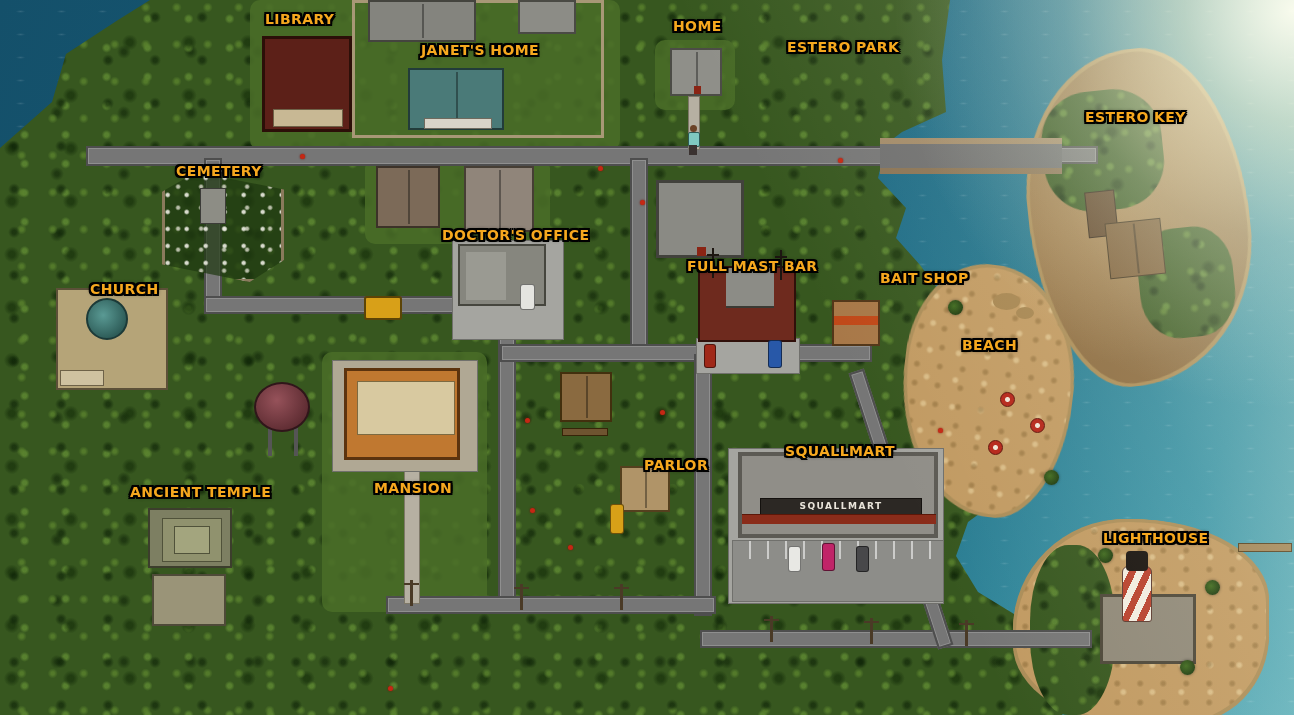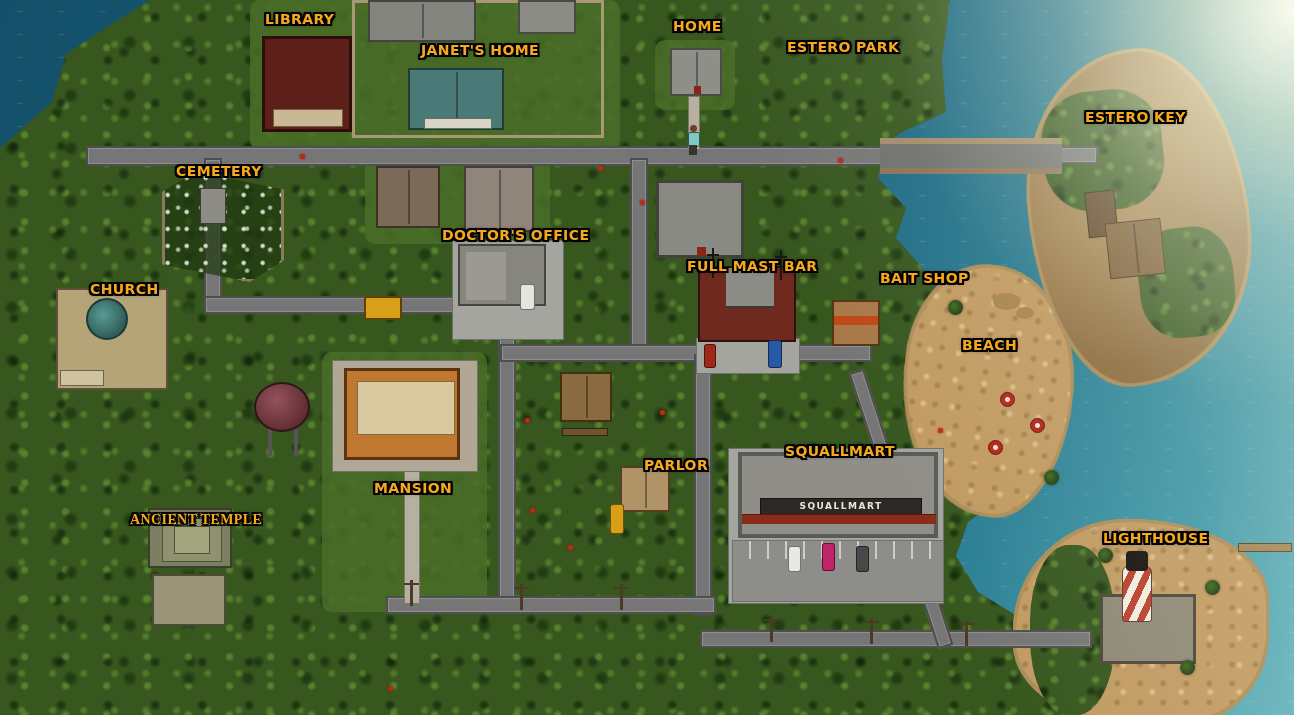--- a/index.html
+++ b/index.html
@@ -274,16 +274,16 @@
   <div class="map-label" style="left:1085px;top:109px;text-align:center;">ESTERO KEY</div>
   <div class="map-label" style="left:176px;top:163px;">CEMETERY</div>
   <div class="map-label" style="left:442px;top:227px;">DOCTOR'S OFFICE</div>
   <div class="map-label" style="left:687px;top:258px;">FULL MAST BAR</div>
   <div class="map-label" style="left:840px;top:270px;padding-left:40px;">BAIT SHOP</div>
   <div class="map-label" style="left:90px;top:281px;">CHURCH</div>
   <div class="map-label" style="left:918px;top:337px;margin-left:44px;">BEACH</div>
   <div class="map-label" style="left:374px;top:480px;">MANSION</div>
   <div class="map-label" style="left:644px;top:457px;">PARLOR</div>
   <div class="map-label" style="left:785px;top:443px;">SQUALLMART</div>
-  <div class="map-label" style="left:130px;top:512px;font-family:Liberation Serif, serif;">ANCIENT TEMPLE</div>
+  <div class="map-label" style="left:130px;top:484px;">ANCIENT TEMPLE</div>
   <div class="map-label" style="left:1103px;top:530px;">LIGHTHOUSE</div>
 
 </div>
 
 </body></html>

